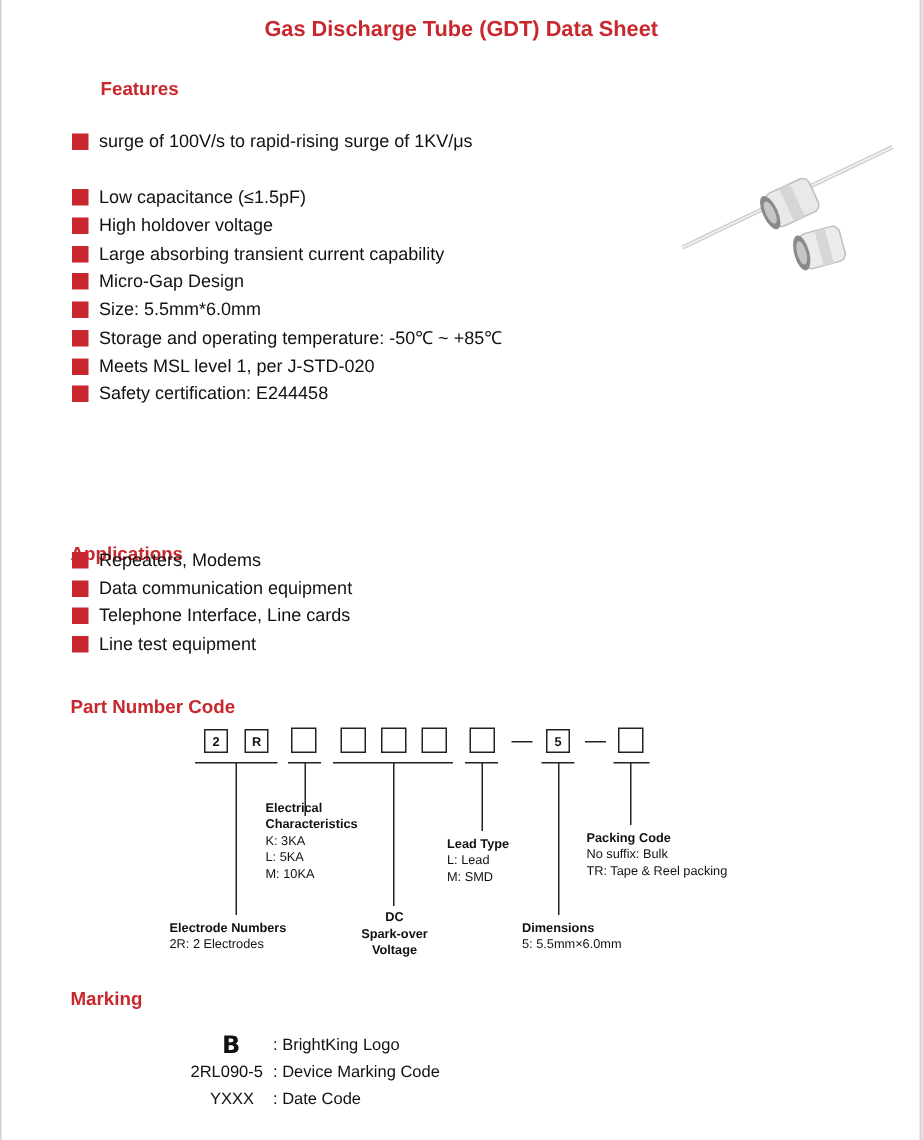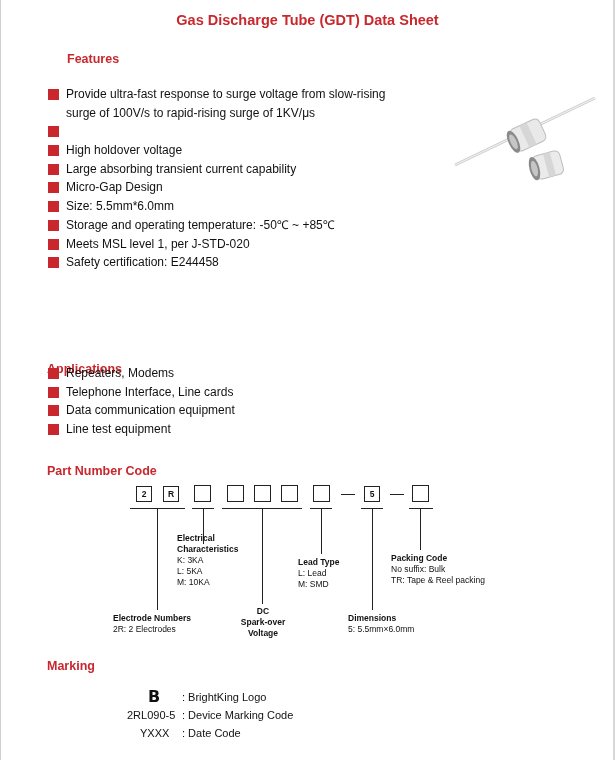--- a/index.html
+++ b/index.html
@@ -52,24 +52,23 @@
 
 <div class="edge-left"></div>
 <div class="edge-right"></div>
 
 <div class="title">Gas Discharge Tube (GDT) Data Sheet</div>
 
 <div class="section-h" style="top:52px;padding-left:20px;">Features</div>
 <ul class="list" style="top:85px;">
   <li class="two">
     <span class="bullet"></span>
-    <span class="cont">Provide ultra-fast response to surge voltage from slow-rising</span>
     <span class="cont">surge of 100V/s to rapid-rising surge of 1KV/μs</span>
   </li>
-  <li><span class="bullet"></span></li>
+  <li><span class="bullet"></span><span>Low capacitance (≤1.5pF)</span></li>
   <li><span class="bullet"></span><span>High holdover voltage</span></li>
   <li><span class="bullet"></span><span>Large absorbing transient current capability</span></li>
   <li><span class="bullet"></span><span>Micro-Gap Design</span></li>
   <li><span class="bullet"></span><span>Size: 5.5mm*6.0mm</span></li>
   <li><span class="bullet"></span><span>Storage and operating temperature: -50℃ ~ +85℃</span></li>
   <li><span class="bullet"></span><span>Meets MSL level 1, per J-STD-020</span></li>
   <li><span class="bullet"></span><span>Safety certification: E244458</span></li>
 </ul>
 
 <svg class="product" viewBox="0 0 155 100">
@@ -85,22 +84,22 @@
     <rect x="-14" y="-12" width="28" height="24" rx="5" fill="#ebebeb" stroke="#bdbdbd"></rect>
     <ellipse cx="-14" cy="0" rx="5" ry="12" fill="#8a8a8a"></ellipse>
     <ellipse cx="-14" cy="0" rx="3" ry="8" fill="#c6c6c6"></ellipse>
     <rect x="-2" y="-12" width="7" height="24" fill="#d6d6d6"></rect>
   </g>
 </svg>
 
 <div class="section-h" style="top:330px;margin-top:32px;">Applications</div>
 <ul class="list" style="top:364px;">
   <li><span class="bullet"></span><span>Repeaters, Modems</span></li>
+  <li><span class="bullet"></span><span>Data communication equipment</span></li>
   <li><span class="bullet"></span><span>Telephone Interface, Line cards</span></li>
-  <li><span class="bullet"></span><span>Data communication equipment</span></li>
   <li><span class="bullet"></span><span>Line test equipment</span></li>
 </ul>
 
 <div class="section-h" style="top:464px;">Part Number Code</div>
 
 <div class="pn">
   <div class="box" style="left:136px;top:486px;">2</div>
   <div class="box" style="left:163px;top:486px;">R</div>
   <div class="box big" style="left:194px;top:485px;"></div>
   <div class="box big" style="left:227px;top:485px;"></div>

